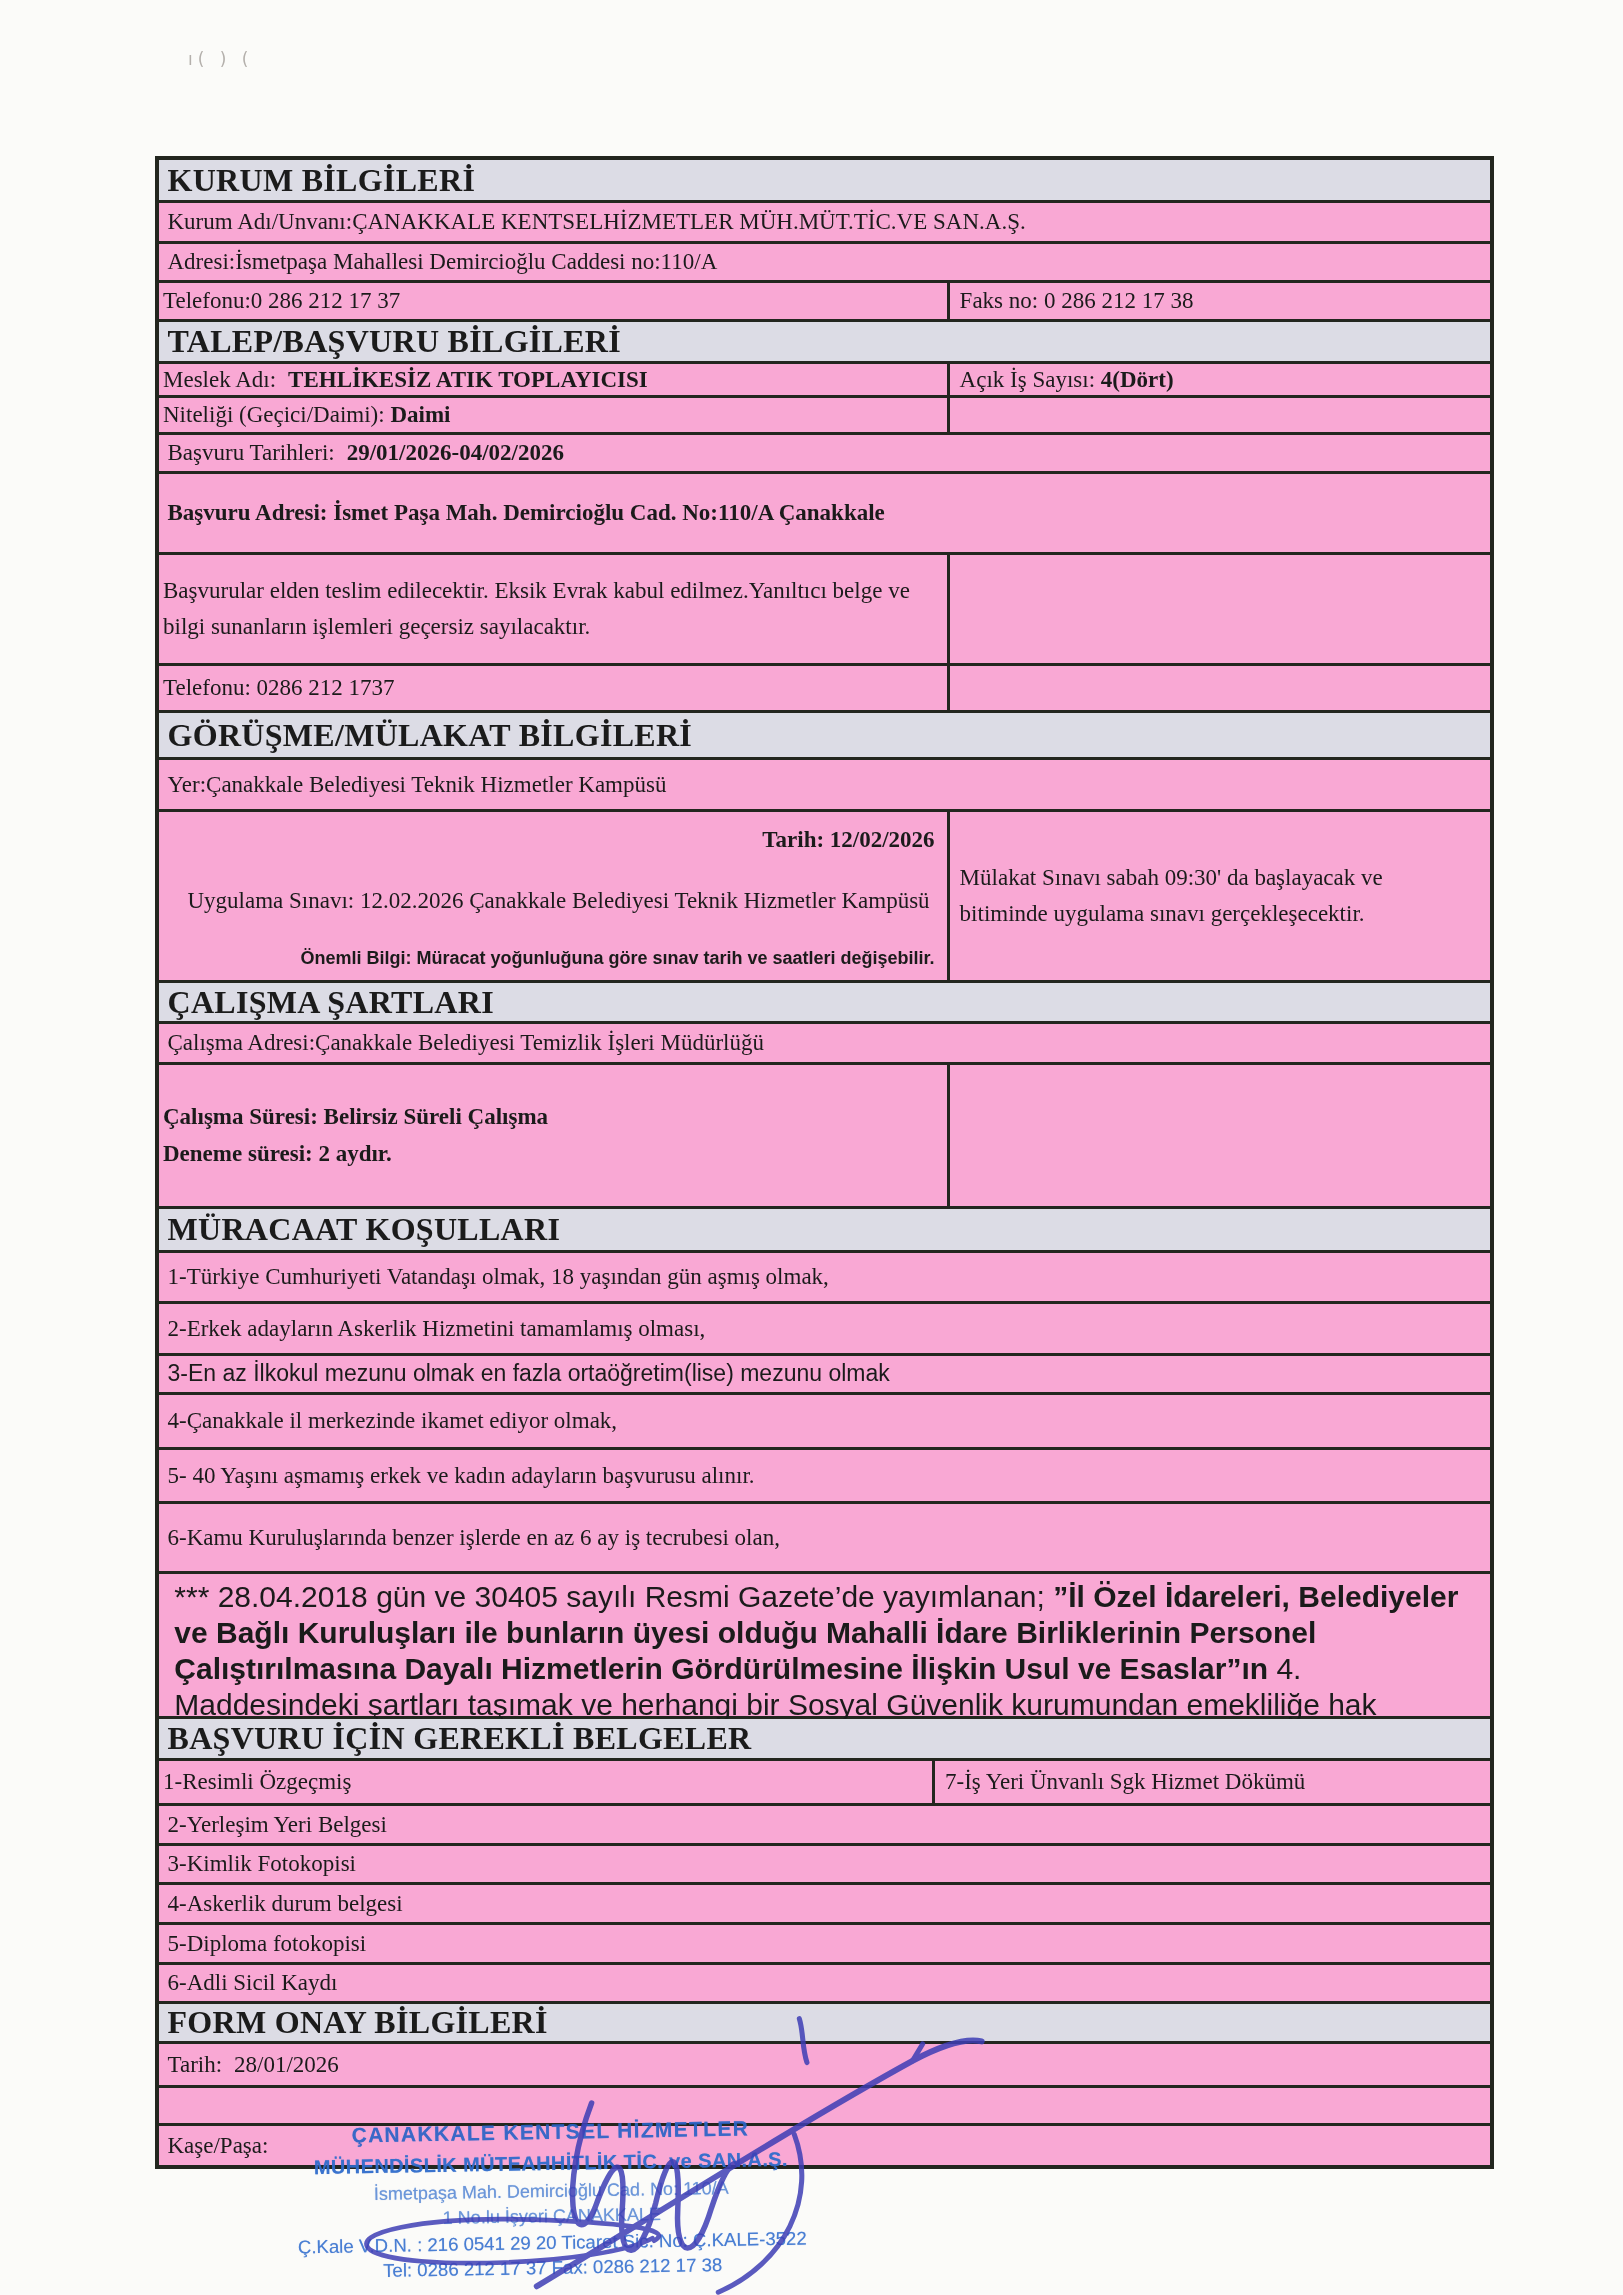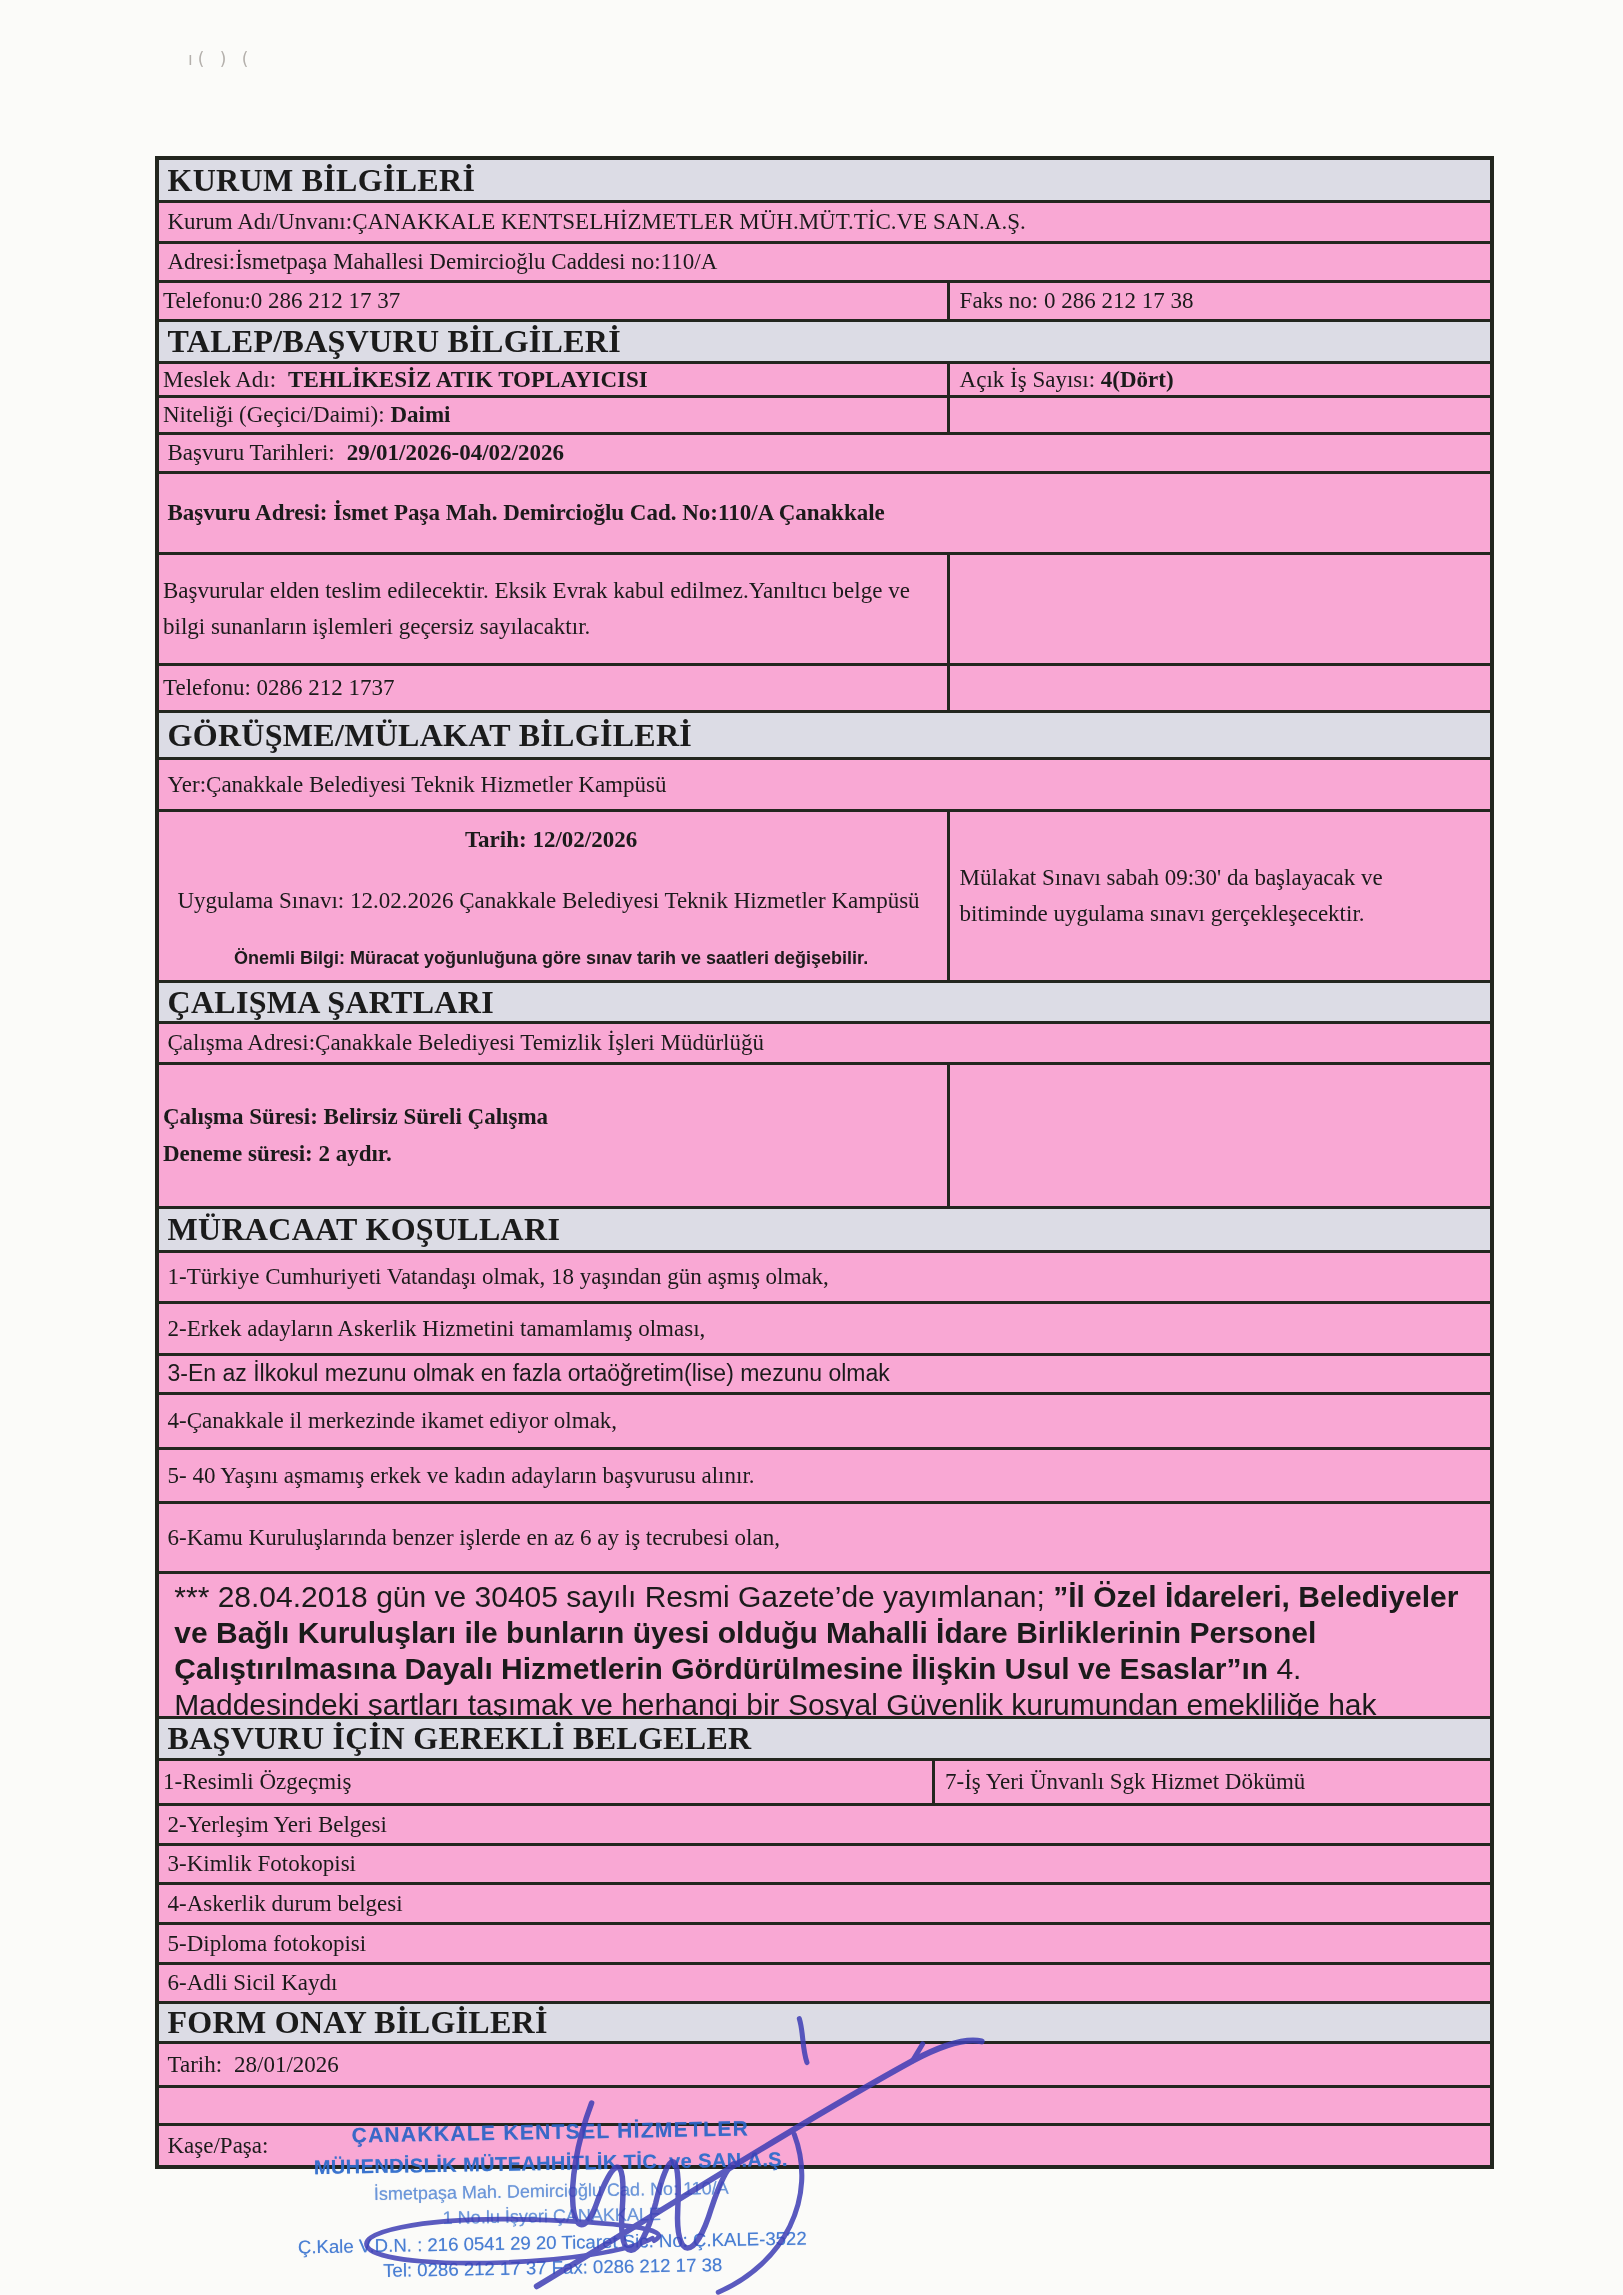--- a/index.html
+++ b/index.html
@@ -18,21 +18,21 @@
   .split{padding:0;}
   .cl{box-sizing:border-box;width:59.4%;height:100%;border-right:3.4px solid #23261f;
       display:flex;align-items:center;padding-left:4px;}
   .cr{box-sizing:border-box;flex:1;height:100%;display:flex;align-items:center;
       padding-left:10px;}
   .b{font-weight:bold;}
   .gap{display:inline-block;width:12px;}
   .sans{font-family:"Liberation Sans","DejaVu Sans",sans-serif;}
   .small-note{font-size:18px;font-weight:bold;}
   .multiline{line-height:1.58;}
-  .bigcell{flex-direction:column;align-items:center;justify-content:space-between;
+  .bigcell{flex-direction:column;align-items:flex-end;justify-content:space-between;
            padding:13.5px 12px 10px 8.5px;}
   .para{display:block;line-height:36px;font-size:30px;padding:5px 12px 5px 6.8px;}
   
   .stamp{position:absolute;left:260px;top:2120px;width:583px;text-align:center;
          transform:rotate(-1deg);font-family:"Liberation Sans","DejaVu Sans",sans-serif;
          pointer-events:none;}
   .stamp div{text-shadow:0 0 0.8px rgba(47,108,204,.55);}
   .st1{font-size:21px;font-weight:bold;color:#2a63c6;letter-spacing:1.3px;opacity:.92;}
   .st2{font-size:20px;font-weight:bold;color:#2f6ccc;letter-spacing:0.4px;margin-top:7.6px;opacity:.95;}
   .st3{font-size:18px;color:#5d8cd6;margin-top:6.8px;opacity:.9;}

